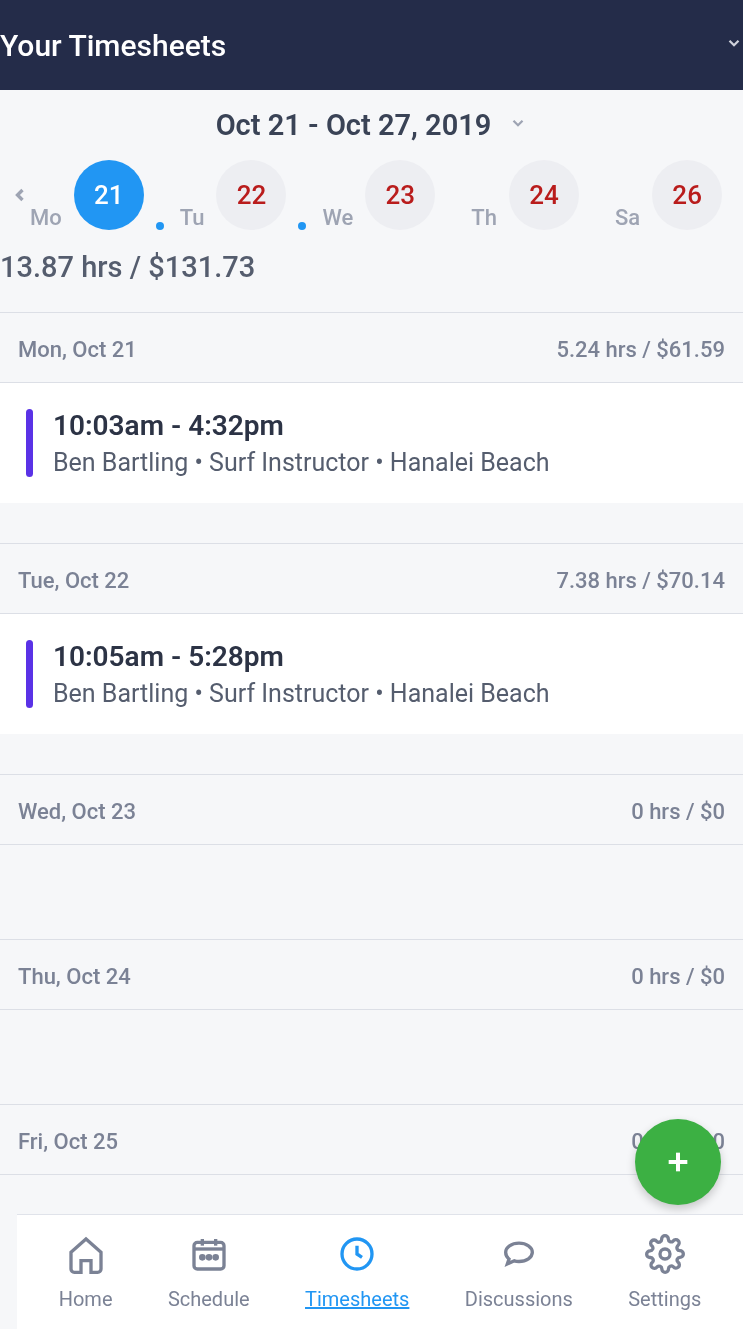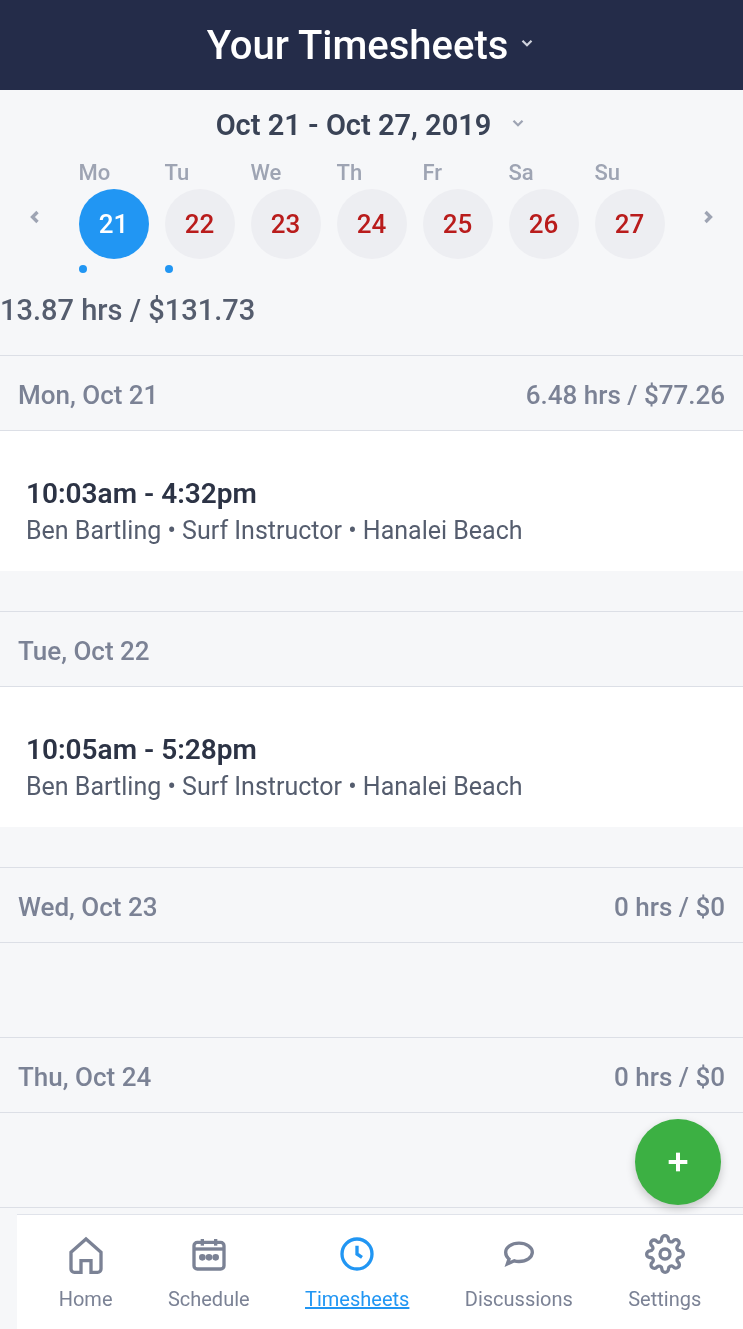--- a/index.html
+++ b/index.html
@@ -10,22 +10,22 @@
     height: 1329px;
     overflow: hidden;
     position: relative;
   }
   .header {
     background: #242c49;
     color: #fff;
     height: 90px;
     display: flex;
     align-items: center;
-    justify-content: center;
-    font-size: 40px;
+    justify-content: space-between;
+    font-size: 30px;
     font-weight: 500;
     gap: 10px;
   }
   .header .chev {
     font-size: 20px;
     color: #cfd2dc;
   }
   .date-range-row {
     display: flex;
     align-items: center;
@@ -53,23 +53,23 @@
     color: #9ea4b3;
     font-size: 30px;
     font-weight: 700;
   }
   .days-wrap {
     display: flex;
     gap: 16px;
   }
   .day-col {
     display: flex;
-    flex-direction: column;
-    align-items: flex-start;
-    gap: 4px;
+    flex-direction: row;
+    align-items: flex-end;
+    gap: 12px;
     position: relative;
   }
   .day-abbr {
     color: #9ea4b3;
     font-size: 22px;
     font-weight: 500;
   }
   .day-circle {
     width: 70px;
     height: 70px;
@@ -100,34 +100,33 @@
     font-weight: 500;
     color: #555d6e;
     padding-bottom: 28px;
     border-bottom: 1px solid #dcdfe6;
   }
   .day-header {
     background: #f6f7f9;
     padding: 24px 18px 20px 18px;
     display: flex;
     justify-content: space-between;
-    font-size: 26px;
+    font-size: 22px;
     font-weight: 500;
     color: #7b8295;
     border-bottom: 1px solid #dcdfe6;
     border-top: 1px solid #dcdfe6;
   }
   .day-header:first-of-type { border-top: none; }
   .entry {
     background: #fff;
     padding: 26px 18px 26px 26px;
     display: flex;
     align-items: stretch;
     gap: 20px;
-    flex-direction: column;
   }
   .entry-bar {
     width: 7px;
     border-radius: 4px;
     background: #5a32e6;
   }
   .entry-text { flex: 1; }
   .entry-time {
     font-size: 28px;
     font-weight: 600;
@@ -225,25 +224,20 @@
           <div class="day-abbr">We</div>
           <div class="day-circle">23</div>
           <div class="day-dot hidden"></div>
         </div>
         <div class="day-col">
           <div class="day-abbr">Th</div>
           <div class="day-circle">24</div>
           <div class="day-dot hidden"></div>
         </div>
         <div class="day-col">
-          <div class="day-abbr">Fr</div>
-          <div class="day-circle">25</div>
-          <div class="day-dot hidden"></div>
-        </div>
-        <div class="day-col">
           <div class="day-abbr">Sa</div>
           <div class="day-circle">26</div>
           <div class="day-dot hidden"></div>
         </div>
         <div class="day-col">
           <div class="day-abbr">Su</div>
           <div class="day-circle">27</div>
           <div class="day-dot hidden"></div>
         </div>
       </div>
@@ -252,32 +246,33 @@
           <polyline points="9 18 15 12 9 6"></polyline>
         </svg>
     </div>
   </div>
 
   <div class="summary-line">13.87 hrs / $131.73</div>
 
   <div id="days-list">
       <div class="day-header">
         <span>Mon, Oct 21</span>
-        <span>6.48 hrs / $77.26</span>
+        <span>5.24 hrs / $61.59</span>
       </div>
       <div class="entry">
         <div class="entry-bar"></div>
         <div class="entry-text">
           <div class="entry-time">10:03am - 4:32pm</div>
           <div class="entry-detail">Ben Bartling • Surf Instructor • Hanalei Beach</div>
         </div>
       </div>
       <div style="height: 40px; background: rgb(246, 247, 249);"></div>
       <div class="day-header">
         <span>Tue, Oct 22</span>
+        <span>7.38 hrs / $70.14</span>
       </div>
       <div class="entry">
         <div class="entry-bar"></div>
         <div class="entry-text">
           <div class="entry-time">10:05am - 5:28pm</div>
           <div class="entry-detail">Ben Bartling • Surf Instructor • Hanalei Beach</div>
         </div>
       </div>
       <div style="height: 40px; background: rgb(246, 247, 249);"></div>
       <div class="day-header">

